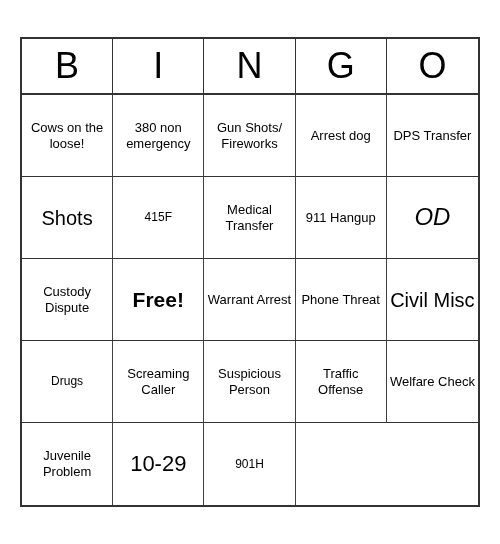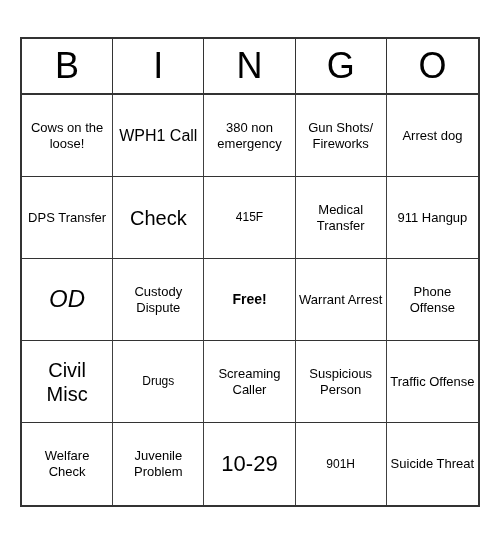--- a/index.html
+++ b/index.html
@@ -50,21 +50,21 @@
     .bingo-cell:nth-child(5n) {
       border-right: none;
     }
     .bingo-cell:nth-child(n+21) {
       border-bottom: none;
     }
     .bingo-cell.large-text {
       font-size: 12px;
     }
     .bingo-cell.free {
-      font-size: 14px;
+      font-size: 21px;
       font-weight: bold;
     }
     .bingo-cell.wph {
       font-size: 16px;
     }
     .bingo-cell.alarm {
       font-size: 20px;
     }
     .bingo-cell.od {
       font-size: 24px;
@@ -83,38 +83,36 @@
 <div class="bingo-card">
   <div class="bingo-header">
   <div class="bingo-letter">B</div>
       <div class="bingo-letter">I</div>
       <div class="bingo-letter">N</div>
       <div class="bingo-letter">G</div>
       <div class="bingo-letter">O</div>
     </div>
   <div class="bingo-grid">
   <div class="bingo-cell normal">Cows on the loose!</div>
-      <div class="bingo-cell wph">WPH1 Call</div>
       <div class="bingo-cell normal">380 non emergency</div>
       <div class="bingo-cell normal">Gun Shots/ Fireworks</div>
       <div class="bingo-cell normal">Arrest dog</div>
       <div class="bingo-cell normal">DPS Transfer</div>
-      <div class="bingo-cell alarm">Check</div>
+      <div class="bingo-cell alarm">Shots</div>
       <div class="bingo-cell large-text">415F</div>
       <div class="bingo-cell normal">Medical Transfer</div>
       <div class="bingo-cell normal">911 Hangup</div>
       <div class="bingo-cell od">OD</div>
       <div class="bingo-cell normal">Custody Dispute</div>
       <div class="bingo-cell free">Free!</div>
       <div class="bingo-cell normal">Warrant Arrest</div>
-      <div class="bingo-cell normal">Phone Offense</div>
+      <div class="bingo-cell normal">Phone Threat</div>
       <div class="bingo-cell civil">Civil Misc</div>
       <div class="bingo-cell large-text">Drugs</div>
       <div class="bingo-cell normal">Screaming Caller</div>
       <div class="bingo-cell normal">Suspicious Person</div>
       <div class="bingo-cell normal">Traffic Offense</div>
       <div class="bingo-cell normal">Welfare Check</div>
       <div class="bingo-cell normal">Juvenile Problem</div>
       <div class="bingo-cell tentwentyfive">10-29</div>
       <div class="bingo-cell large-text">901H</div>
-      <div class="bingo-cell normal">Suicide Threat</div>
     </div>
 </div>
 
 </body></html>

